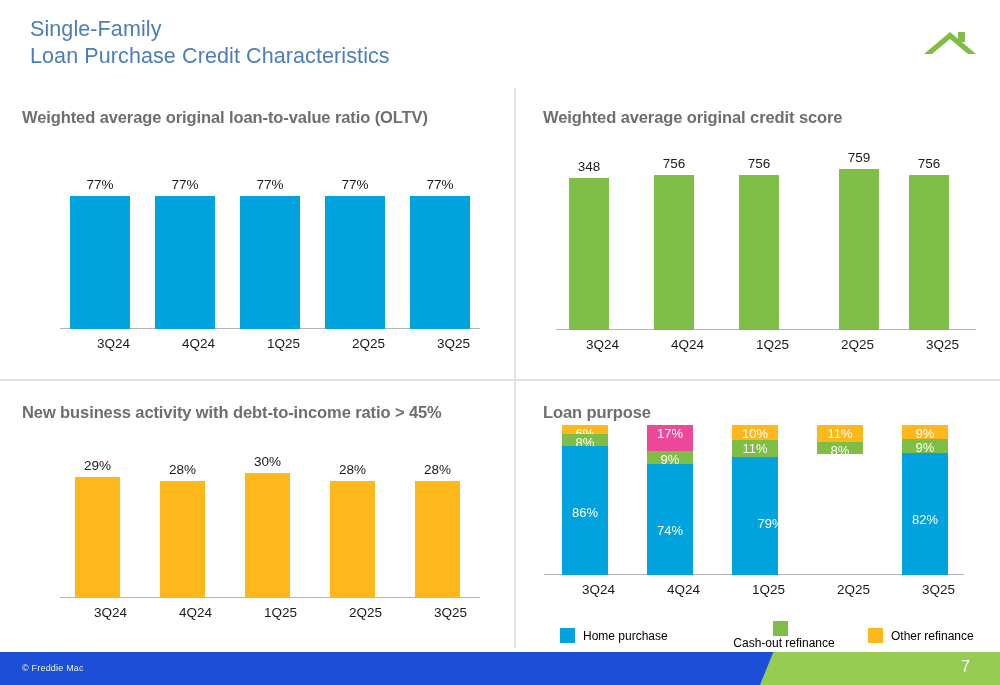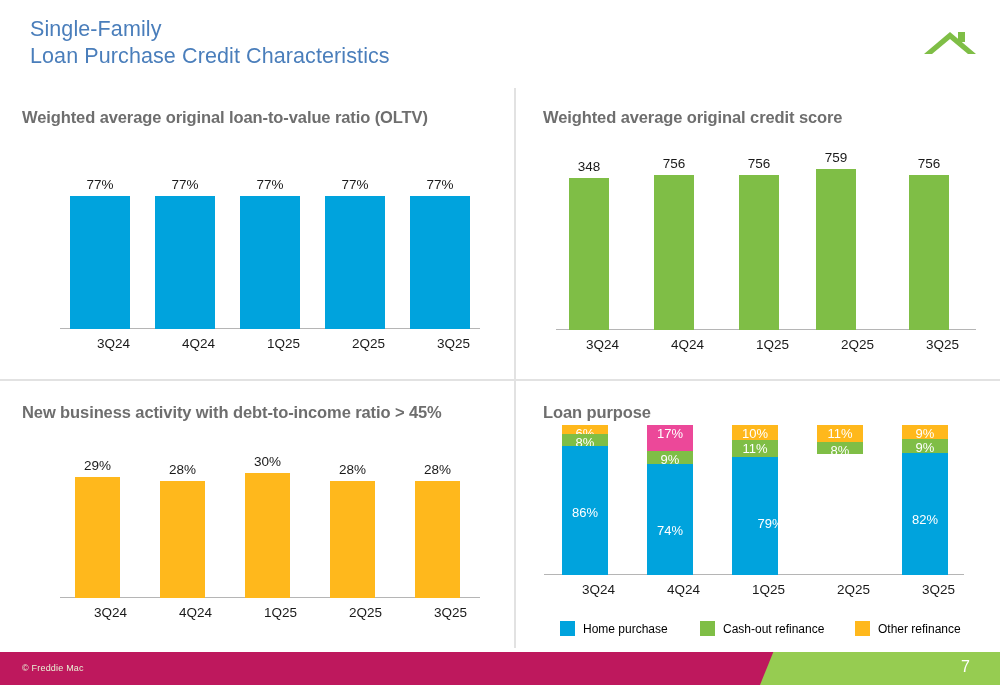--- a/index.html
+++ b/index.html
@@ -173,21 +173,21 @@
     color: #000000;
   }
 
   
   .footer {
     position: absolute;
     left: 0;
     bottom: 0;
     width: 1000px;
     height: 33px;
-    background: #be185d;
+    background: #1d4ed8;
     overflow: hidden;
   }
   .footer-accent {
     position: absolute;
     right: 0;
     top: 0;
     width: 240px;
     height: 33px;
     background: #96CC51;
     transform: skewX(-22deg);
@@ -276,21 +276,21 @@
           <div class="bar" style="height:152px; background:#7FBE46;"></div>
         </div>
         <div class="bar-col" style="left:98px; width:40px; height:180px;">
           <div class="bar-value">756</div>
           <div class="bar" style="height:155px; background:#7FBE46;"></div>
         </div>
         <div class="bar-col" style="left:183px; width:40px; height:180px;">
           <div class="bar-value">756</div>
           <div class="bar" style="height:155px; background:#7FBE46;"></div>
         </div>
-        <div class="bar-col" style="left:260px; width:40px; height:180px;">
+        <div class="bar-col" style="left:283px; width:40px; height:180px;">
           <div class="bar-value">759</div>
           <div class="bar" style="height:165px; background:#7FBE46;"></div>
         </div>
         <div class="bar-col" style="left:353px; width:40px; height:180px;">
           <div class="bar-value">756</div>
           <div class="bar" style="height:155px; background:#7FBE46;"></div>
         </div>
       </div>
 
       <div class="cat-label" style="left:3px;   width:60px; top:187px;">3Q24</div>
@@ -408,21 +408,21 @@
       <div class="cat-label" style="left:181px; width:60px; top:157px;">1Q25</div>
       <div class="cat-label" style="left:266px; width:60px; top:157px;">2Q25</div>
       <div class="cat-label" style="left:351px; width:60px; top:157px;">3Q25</div>
     </div>
 
     <div class="legend" style="left:44px; top:240px; width:420px;">
       <div class="legend-item" style="width:140px;">
         <span class="legend-swatch" style="background:#00A3DD;"></span>
         <span class="legend-text">Home purchase</span>
       </div>
-      <div class="legend-item" style="width:155px;">
+      <div class="legend-item" style="width:168px;flex-direction:column;">
         <span class="legend-swatch" style="background:#7FBE46;"></span>
         <span class="legend-text">Cash-out refinance</span>
       </div>
       <div class="legend-item">
         <span class="legend-swatch" style="background:#FFB81C;"></span>
         <span class="legend-text">Other refinance</span>
       </div>
     </div>
   </div>
 

